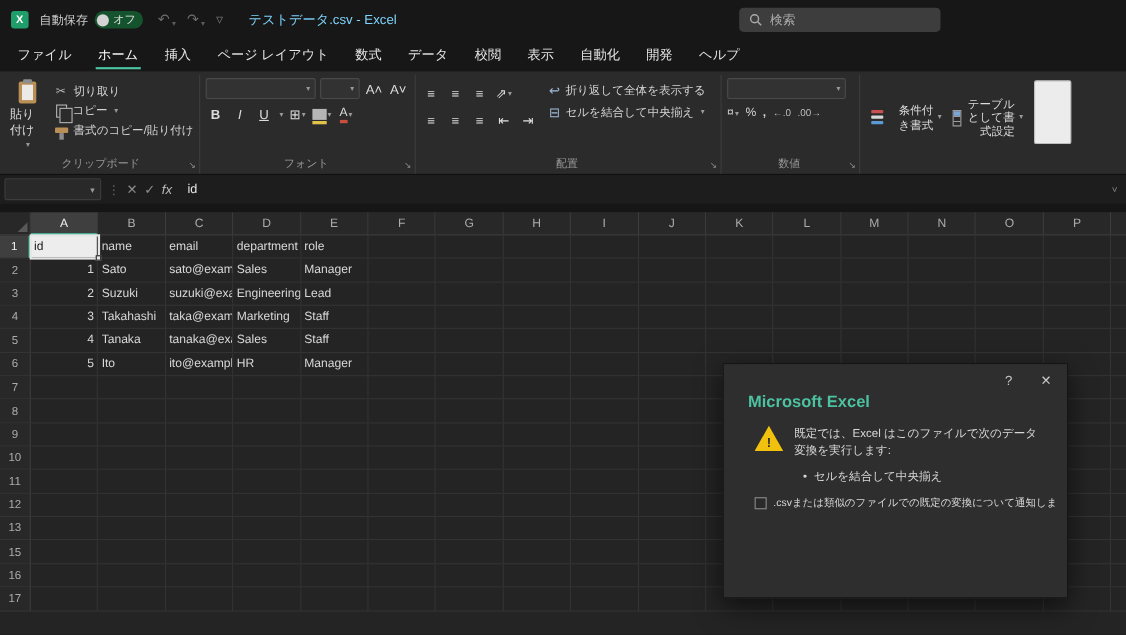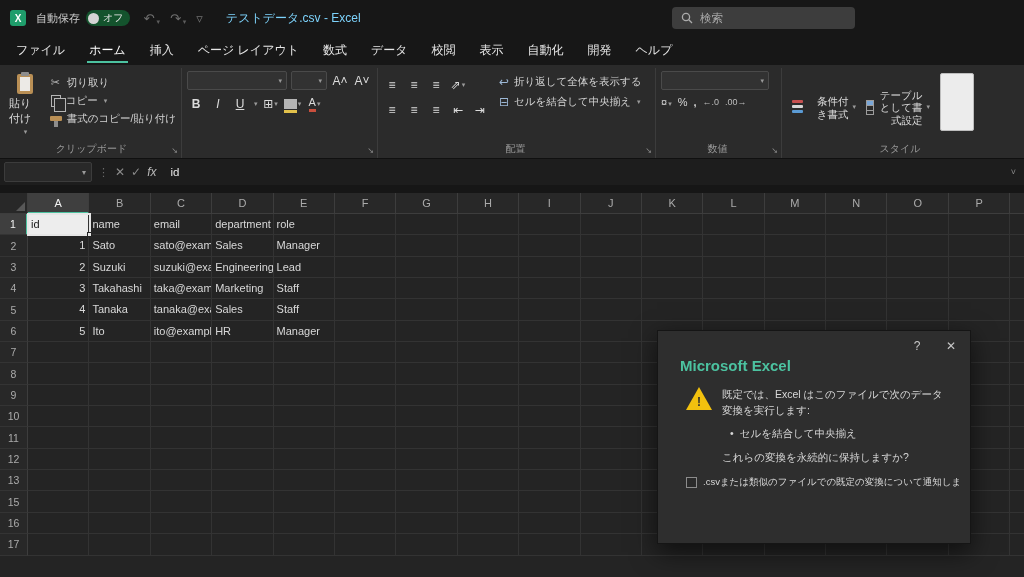--- a/index.html
+++ b/index.html
@@ -235,20 +235,21 @@
         <span class="rbtn">⊞<i class="dd">▾</i></span>
         <span class="rbtn">
             <span class="ic-fill"></span>
             <i class="dd">▾</i>
           </span>
         <span class="rbtn">
             <span class="alpha u-red">A</span>
             <i class="dd">▾</i>
           </span>
       </div>
+      <span class="rlabel">フォント</span>
       <span class="launcher">↘</span>
     </div>
 
     <div class="rgroup g-align">
       <div class="al-left">
         <div class="rrow">
           <span class="rbtn">≡</span>
           <span class="rbtn">≡</span>
           <span class="rbtn">≡</span>
           <span class="rbtn">⇗<i class="dd">▾</i></span>
@@ -302,21 +303,20 @@
           </span>
         <span>条件付き書式</span>
         <i class="dd">▾</i>
       </div>
       <div class="bigbtn">
         <span class="ic-table"></span>
         <span>テーブルとして書式設定</span>
         <i class="dd">▾</i>
       </div>
       <span class="gallery"></span>
-      <span class="rlabel">スタイル</span>
     </div>
   </div>
 
   <div class="formulabar">
     <div class="namebox">
       <span></span>
       <i class="dd">▾</i>
     </div>
     <span class="fb-dots">⋮</span>
     <span class="fb-btn">✕</span>
@@ -687,21 +687,20 @@
     <div class="dlg-body">
       <div class="warn">
           <span>!</span>
         </div>
       <div class="dlg-text">
         <p>既定では、Excel はこのファイルで次のデータ変換を実行します:</p>
         <p class="bullet">
           <span>•</span>
           <span>セルを結合して中央揃え</span>
         </p>
-        <p class="q">これらの変換を永続的に保持しますか?</p>
       </div>
     </div>
     <label class="dlg-check">
       <span class="cb"></span>
       <span>.csvまたは類似のファイルでの既定の変換について通知しません。</span>
     </label>
   </div>
 
 </div>
 

